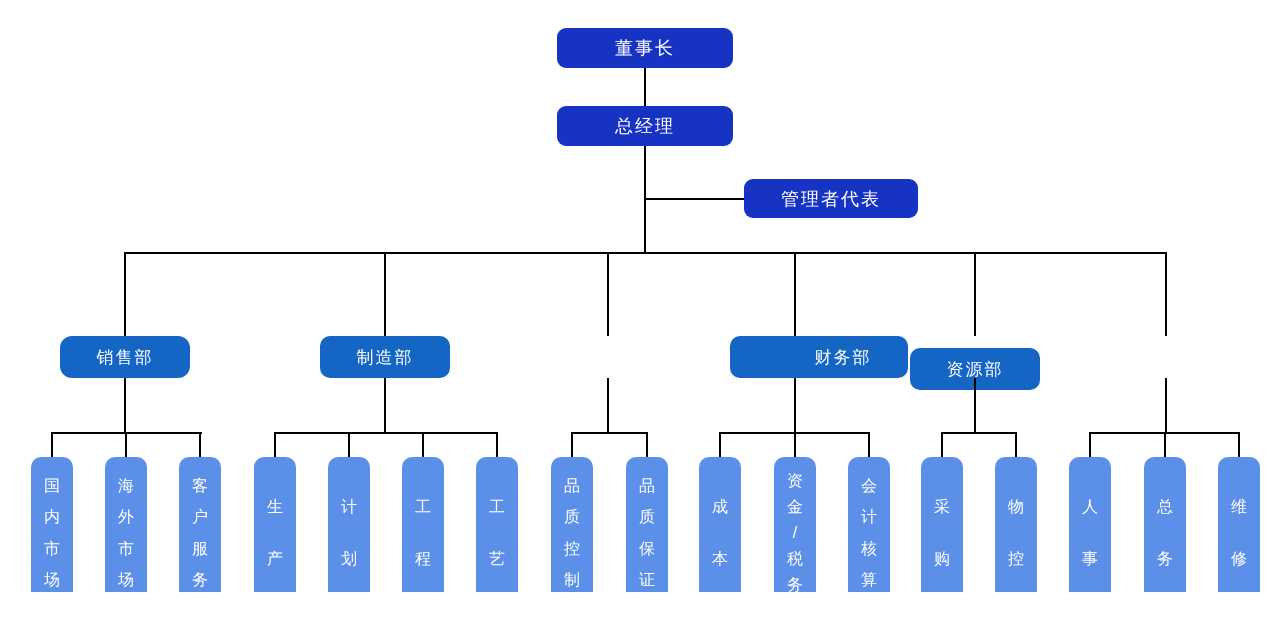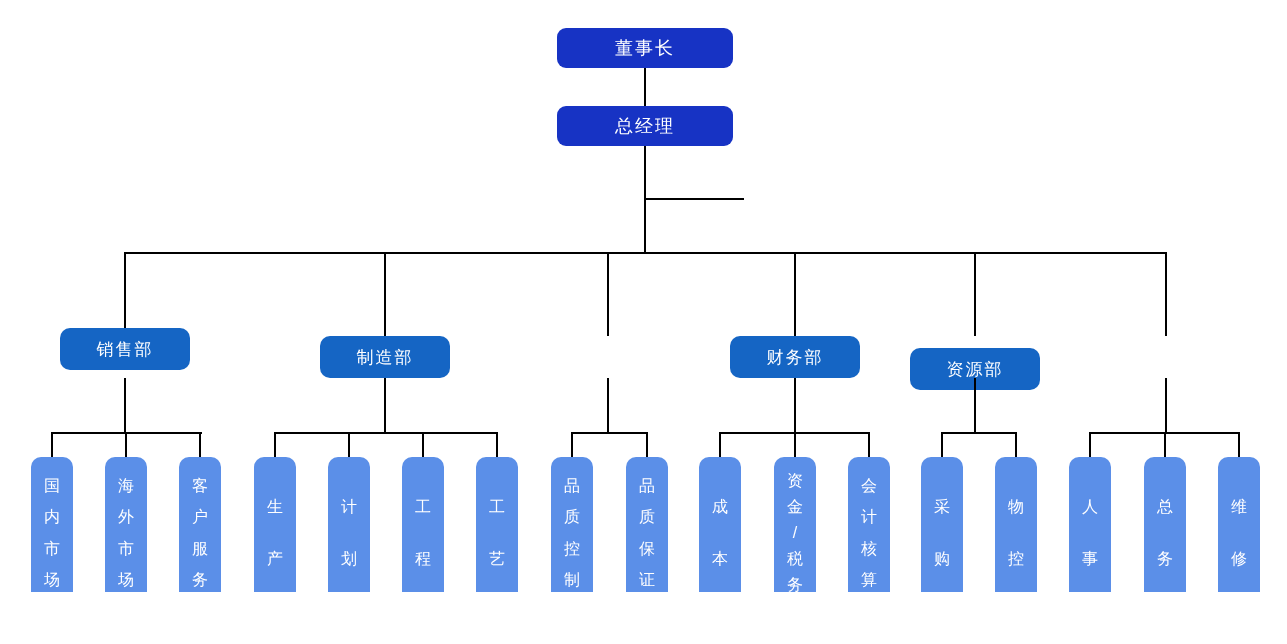--- a/index.html
+++ b/index.html
@@ -43,37 +43,38 @@
 </style>
 </head>
 <body>
 
 <div id="canvas">
 
   <div class="exec-box" style="left:557px;top:28px;width:176px;height:40px;">董事长</div>
 
   <div class="exec-box" style="left:557px;top:106px;width:176px;height:40px;">总经理</div>
 
+  <div class="exec-box" style="left:744px;top:179px;width:174px;height:39px;">管理者代表</div>
 
   <div class="vline" style="left:644px;top:68px;height:38px;"></div>
   <div class="vline" style="left:644px;top:146px;height:107px;"></div>
   <div class="hline" style="left:645px;top:198px;width:99px;"></div>
 
   <div class="hline" style="left:124px;top:252px;width:1043px;"></div>
 
   <div class="vline" style="left:124px;top:252px;height:84px;"></div>
   <div class="vline" style="left:384px;top:252px;height:84px;"></div>
   <div class="vline" style="left:607px;top:252px;height:84px;"></div>
   <div class="vline" style="left:794px;top:252px;height:84px;"></div>
   <div class="vline" style="left:974px;top:252px;height:84px;"></div>
   <div class="vline" style="left:1165px;top:252px;height:84px;"></div>
 
-  <div class="dept-box" style="left:60px;top:328px;">销售部</div>
+  <div class="dept-box" style="left:60px;top:336px;border-radius:12px;">销售部</div>
   <div class="dept-box" style="left:320px;top:336px;">制造部</div>
-  <div class="dept-box" style="left:730px;top:336px;">财务部</div>
+  <div class="dept-box" style="left:730px;top:336px;padding-left:48px;">财务部</div>
   <div class="dept-box" style="left:910px;top:348px;">资源部</div>
 
   <div class="vline" style="left:124px;top:378px;height:56px;"></div>
   <div class="vline" style="left:384px;top:378px;height:56px;"></div>
   <div class="vline" style="left:607px;top:378px;height:56px;"></div>
   <div class="vline" style="left:794px;top:378px;height:56px;"></div>
   <div class="vline" style="left:974px;top:378px;height:56px;"></div>
   <div class="vline" style="left:1165px;top:378px;height:56px;"></div>
 
   <div class="hline" style="left:52px;top:432px;width:150px;"></div>

